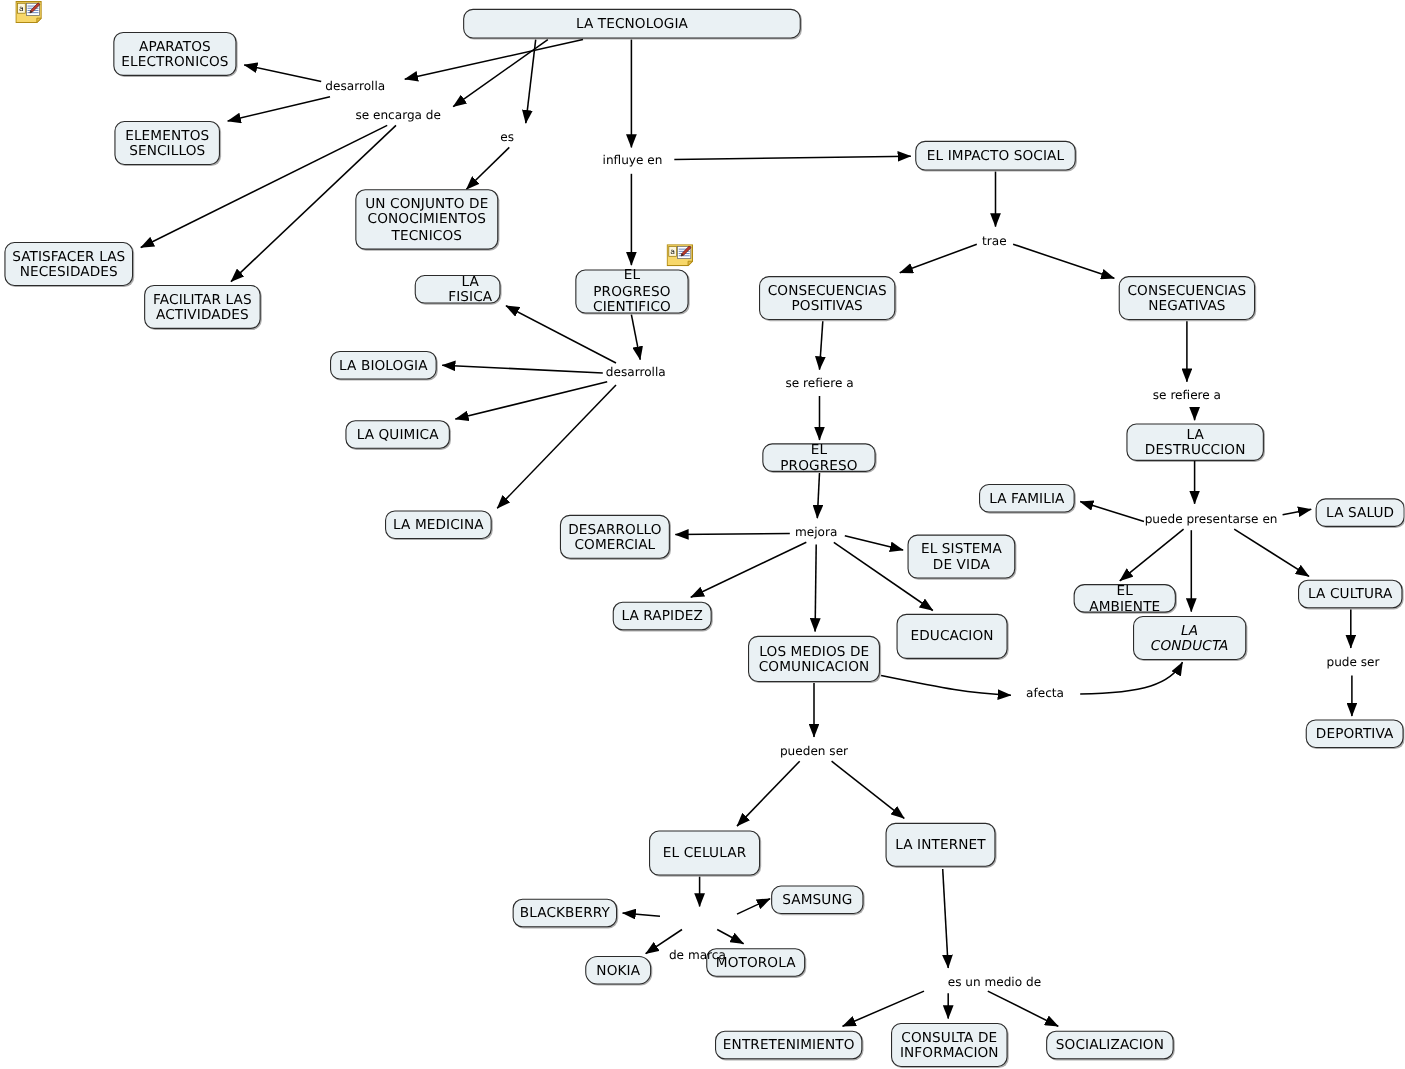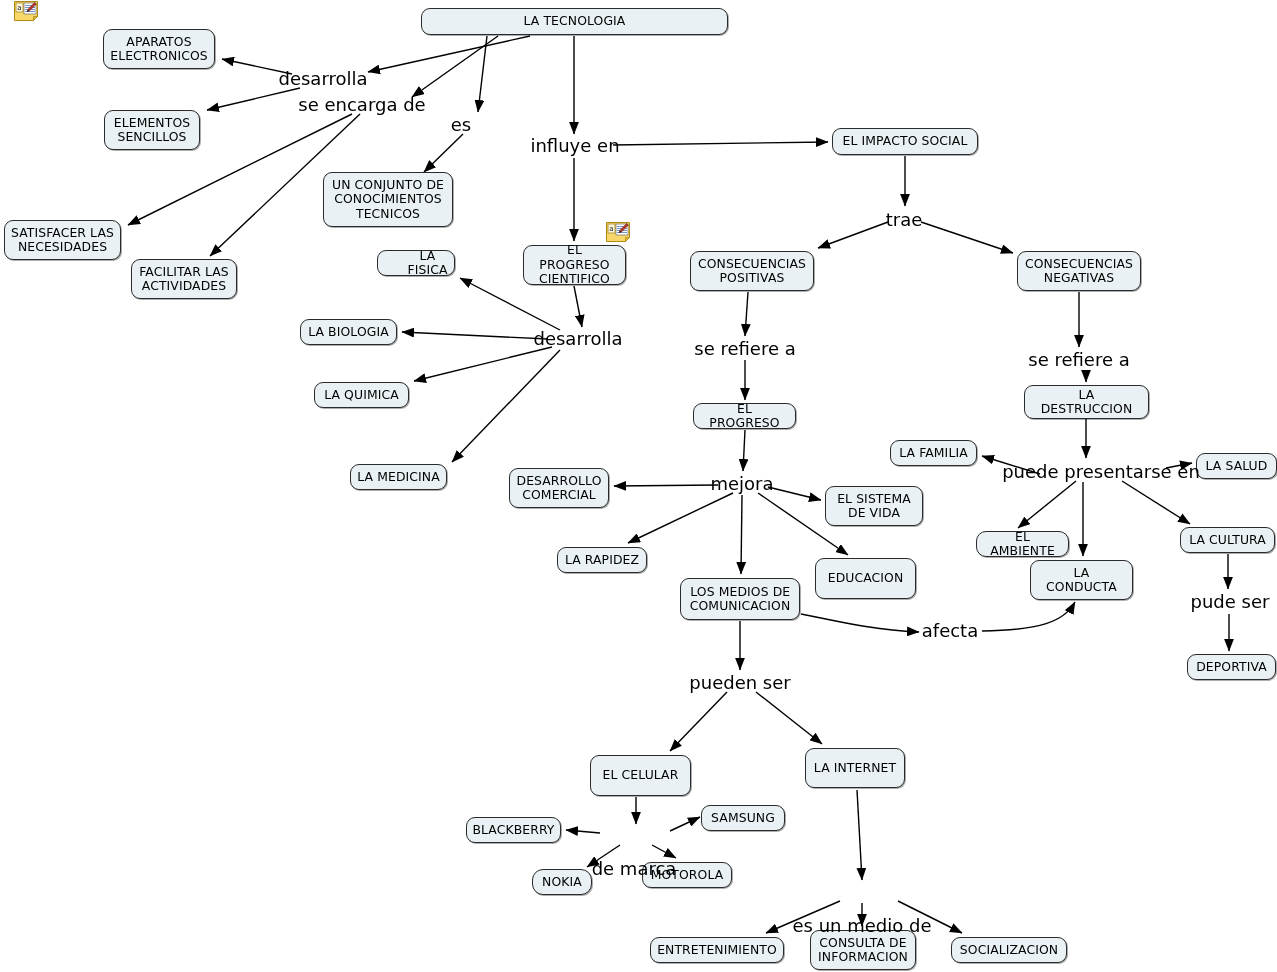--- a/index.html
+++ b/index.html
@@ -41,21 +41,21 @@
     line-height: 14.5px;
     letter-spacing: 0.1px;
     padding: 2px 6px;
     white-space: pre-line;
     box-shadow: 1px 1px 0 rgba(0,0,0,0.32);
   }
   .linklabel {
     position: absolute;
     background: transparent;
     color: #000000;
-    font-size: 18px;
+    font-size: 11px;
     line-height: 14px;
     white-space: nowrap;
     text-align: center;
     transform: translate(-50%, -50%);
   }
   .noteicon {
     position: absolute;
     width: 24px;
     height: 20px;
   }
@@ -155,21 +155,21 @@
       <div class="node" style="left: 890px; top: 440px; width: 87px; height: 26px;">LA FAMILIA</div>
       <div class="node" style="left: 1196px; top: 453px; width: 81px; height: 26px;">LA SALUD</div>
       <div class="node" style="left: 509px; top: 468px; width: 100px; height: 40px;">DESARROLLO
 COMERCIAL</div>
       <div class="node" style="left: 825px; top: 486px; width: 98px; height: 40px;">EL SISTEMA
 DE VIDA</div>
       <div class="node" style="left: 557px; top: 547px; width: 90px; height: 26px;">LA RAPIDEZ</div>
       <div class="node" style="left: 976px; top: 531px; width: 93px; height: 26px; border-radius: 10px;">EL AMBIENTE</div>
       <div class="node" style="left: 1180px; top: 527px; width: 95px; height: 26px;">LA CULTURA</div>
       <div class="node" style="left: 815px; top: 558px; width: 101px; height: 41px;">EDUCACION</div>
-      <div class="node" style="left: 1030px; top: 560px; width: 103px; height: 40px;">LA CONDUCTA</div>
+      <div class="node" style="left: 1030px; top: 560px; width: 103px; height: 40px; font-style: italic;">LA CONDUCTA</div>
       <div class="node" style="left: 680px; top: 578px; width: 120px; height: 42px; text-align: right;">LOS MEDIOS DE
 COMUNICACION</div>
       <div class="node" style="left: 1187px; top: 654px; width: 89px; height: 26px;">DEPORTIVA</div>
       <div class="node" style="left: 590px; top: 755px; width: 101px; height: 41px;">EL CELULAR</div>
       <div class="node" style="left: 805px; top: 748px; width: 100px; height: 40px;">LA INTERNET</div>
       <div class="node" style="left: 466px; top: 817px; width: 95px; height: 26px;">BLACKBERRY</div>
       <div class="node" style="left: 701px; top: 805px; width: 84px; height: 26px;">SAMSUNG</div>
       <div class="node" style="left: 532px; top: 869px; width: 60px; height: 26px; border-radius: 11px;">NOKIA</div>
       <div class="node" style="left: 642px; top: 862px; width: 90px; height: 26px;">MOTOROLA</div>
       <div class="node" style="left: 650px; top: 937px; width: 134px; height: 26px;">ENTRETENIMIENTO</div>
@@ -185,21 +185,21 @@
       <div class="linklabel" style="left: 904px; top: 220px;">trae</div>
       <div class="linklabel" style="left: 578px; top: 339px;">desarrolla</div>
       <div class="linklabel" style="left: 745px; top: 349px;">se refiere a</div>
       <div class="linklabel" style="left: 1079px; top: 360px;">se refiere a</div>
       <div class="linklabel" style="left: 742px; top: 484px;">mejora</div>
       <div class="linklabel" style="left: 1101px; top: 472px;">puede presentarse en</div>
       <div class="linklabel" style="left: 950px; top: 631px;">afecta</div>
       <div class="linklabel" style="left: 1230px; top: 602px;">pude ser</div>
       <div class="linklabel" style="left: 740px; top: 683px;">pueden ser</div>
       <div class="linklabel" style="left: 634px; top: 869px;">de marca</div>
-      <div class="linklabel" style="left: 862px; top: 893px; margin-top: 33px;">es un medio de</div>
+      <div class="linklabel" style="left: 904px; top: 893px;">es un medio de</div>
     </div>
   <div id="notes-layer">
       <div class="noteicon" style="left: 14px; top: 1px;"><svg width="24" height="20" viewBox="0 0 24 20">
           <path d="M0.5 0.5 H23.5 V15.5 L19.5 19.5 H0.5 Z" fill="#f7d76a" stroke="#b08a14" stroke-width="1"></path>
           <path d="M19.5 19.5 V15.5 H23.5 Z" fill="#e2bc45" stroke="#b08a14" stroke-width="0.8"></path>
           <rect x="2" y="2" width="7" height="9" fill="#fdf6dc" stroke="#9a7b10" stroke-width="0.7"></rect>
           <text x="5.5" y="9.3" font-family="DejaVu Sans, sans-serif" font-size="7" fill="#1a1a1a" text-anchor="middle">a</text>
           <rect x="10" y="2" width="12" height="11" fill="#ffffff" stroke="#6c6c6c" stroke-width="0.7"></rect>
           <g stroke="#5577bb" stroke-width="0.8">
             <line x1="11" y1="4.5" x2="21" y2="4.5"></line>

